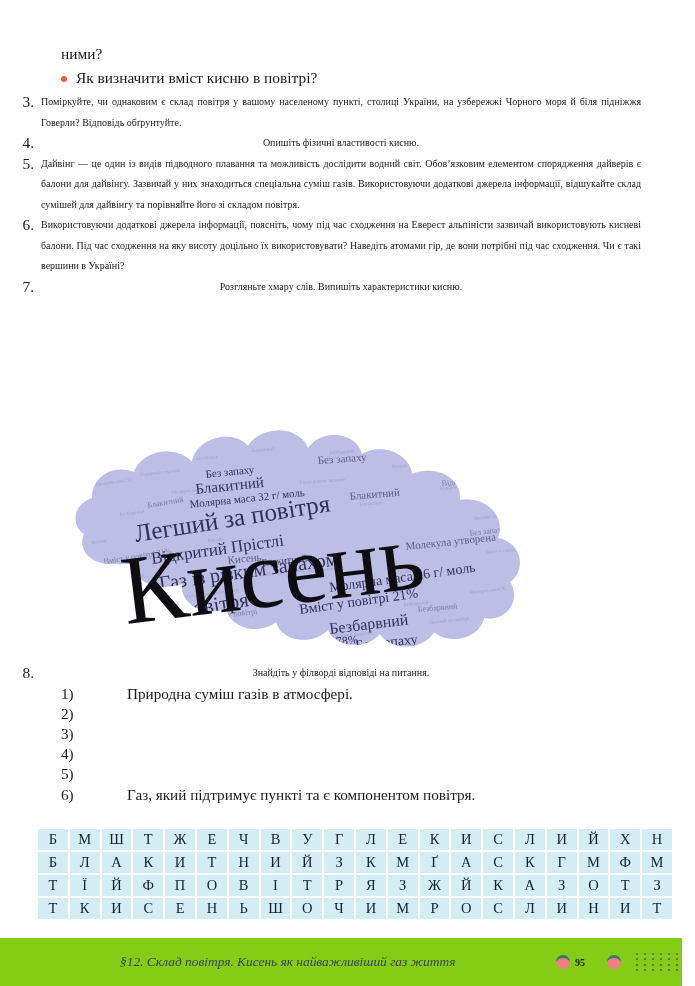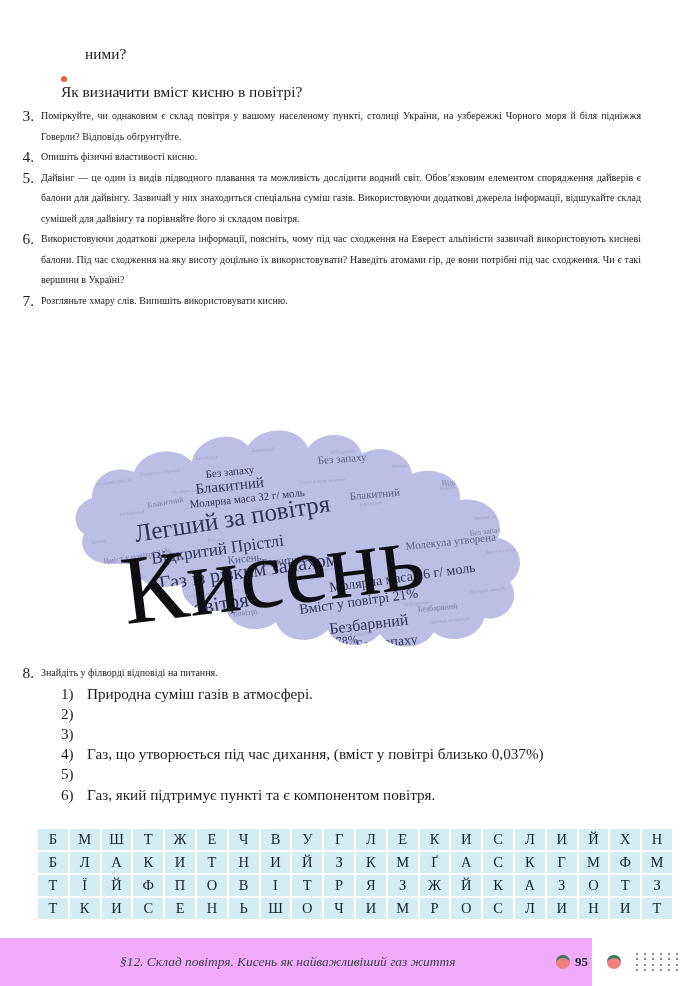--- a/index.html
+++ b/index.html
@@ -19,35 +19,35 @@
   .ex-num{
     width:41px;min-width:41px;text-align:right;
     font-size:15.4px;line-height:20.5px;padding-right:7px;
     box-sizing:border-box;
   }
   .ex-body{
     width:600px;font-size:10px;line-height:20.5px;
     text-align:justify;text-justify:inter-word;
     hyphens:none;
   }
-  .ex-body.nojust{text-align:left;}
-
-  .row-plain{padding-left:85px;font-size:15.4px;line-height:20.5px;}
+  .ex-body.nojust{text-align:center;}
+
+  .row-plain{padding-left:61px;font-size:15.4px;line-height:20.5px;}
 
   .bullet-row{display:flex;padding-left:61px;align-items:flex-start;}
   .bullet-dot{
     width:6px;height:6px;border-radius:50%;
     background:#e8623a;margin-top:8px;margin-right:9px;flex:0 0 auto;
   }
   .bullet-text{font-size:15.4px;line-height:20.5px;}
 
   
   .sub{display:flex;padding-left:61px;}
   .sub-num{width:26px;min-width:26px;font-size:15.2px;line-height:20.2px;}
-  .sub-body{width:560px;font-size:15.2px;line-height:20.2px;}
+  .sub-body{width:560px;font-size:15.2px;line-height:20.2px;margin-left:40px;}
 
   
   .cloud-wrap{
     position:absolute;left:0;top:424px;width:695px;height:230px;
   }
   .cloud-svg{position:absolute;left:0;top:0;}
   .cloud-word{
     font-family:"Liberation Serif", serif;
     fill:#3d3f6b;
     paint-order:stroke;
@@ -68,40 +68,40 @@
     width:29.8px;height:21px;
     background:#d4edf5;
     display:flex;align-items:center;justify-content:center;
     font-size:14.5px;line-height:21px;
     font-family:"Liberation Serif", serif;
     color:#15212b;
   }
 
   
   .footer{
-    position:absolute;left:0;top:938px;width:592px;height:48px;
-    background:#f0abfc;
+    position:absolute;left:0;top:938px;width:682px;height:48px;
+    background:#84cc16;
     display:flex;align-items:center;
   }
   .footer-title{
     position:absolute;left:120px;top:50%;transform:translateY(-50%);
     font-style:italic;font-size:13.4px;color:#3d4146;
     font-family:"Liberation Serif", serif;white-space:nowrap;
   }
   .dot-circle{
     position:absolute;top:50%;transform:translateY(-50%);
     width:14px;height:14px;border-radius:50%;
     background:#f0807f;
     box-shadow:inset 0 4px 0 -1px #2f7d63;
   }
   .dc-left{left:556px;}
   .dc-right{left:607px;}
   .page-num{
     position:absolute;left:575px;top:50%;transform:translateY(-50%);
-    font-size:13px;font-weight:bold;color:#1b1f23;
+    font-size:10px;font-weight:bold;color:#1b1f23;
     font-family:"Liberation Serif", serif;
   }
   .dotgrid{
     position:absolute;left:633px;top:50%;transform:translateY(-50%);
     width:48px;height:22px;
     display:grid;grid-template-columns:repeat(6,1fr);grid-template-rows:repeat(4,1fr);
   }
   .dotgrid i{
     width:2px;height:2px;background:#5b6068;border-radius:50%;
     justify-self:center;align-self:center;
@@ -109,21 +109,21 @@
 </style>
 </head>
 <body>
 
 <div class="page">
 
   <div class="ex-list">
 
     <div class="row-plain" style="margin-top:44px;">ними?</div>
 
-    <div class="bullet-row" style="margin-top:3px;flex-direction:column;">
+    <div class="bullet-row" style="margin-top:3px;">
       <div class="bullet-dot"></div>
       <div class="bullet-text">Як визначити вміст кисню в повітрі?</div>
     </div>
 
     <div class="ex" style="margin-top:4px;">
       <div class="ex-num">3.</div>
       <div class="ex-body">Поміркуйте, чи однаковим є склад повітря у вашому населеному пункті, столиці України, на узбережжі Чорного моря й біля підніжжя Говерли? Відповідь обґрунтуйте.</div>
     </div>
 
     <div class="ex">
@@ -136,21 +136,21 @@
       <div class="ex-body">Дайвінг — це один із видів підводного плавання та можливість дослідити водний світ. Обов’язковим елементом спорядження дайверів є балони для дайвінгу. Зазвичай у них знаходиться спеціальна суміш газів. Використовуючи додаткові джерела інформації, відшукайте склад сумішей для дайвінгу та порівняйте його зі складом повітря.</div>
     </div>
 
     <div class="ex">
       <div class="ex-num">6.</div>
       <div class="ex-body">Використовуючи додаткові джерела інформації, поясніть, чому під час сходження на Еверест альпіністи зазвичай використовують кисневі балони. Під час сходження на яку висоту доцільно їх використовувати? Наведіть атомами гір, де вони потрібні під час сходження. Чи є такі вершини в Україні?</div>
     </div>
 
     <div class="ex">
       <div class="ex-num">7.</div>
-      <div class="ex-body nojust">Розгляньте хмару слів. Випишіть використовувати кисню.</div>
+      <div class="ex-body nojust">Розгляньте хмару слів. Випишіть характеристики кисню.</div>
     </div>
   </div>
 
   <div class="cloud-wrap">
     <svg class="cloud-svg" width="695" height="232" viewBox="0 0 695 232">
       <defs>
         <clipPath id="cloudClip">
           <path d="M112,140
                    C 88,140 78,124 84,110
                    C 70,100 74,80 92,74
@@ -263,21 +263,20 @@
       <div class="sub-body">Природна суміш газів в атмосфері.</div>
     </div>
     <div class="sub">
       <div class="sub-num">2)</div>
     </div>
     <div class="sub">
       <div class="sub-num">3)</div>
     </div>
     <div class="sub">
       <div class="sub-num">4)</div>
-      <div class="sub-body">Газ, що утворюється під час дихання, (вміст у повітрі близько 0,037%)</div>
     </div>
     <div class="sub">
       <div class="sub-num">5)</div>
     </div>
     <div class="sub">
       <div class="sub-num">6)</div>
       <div class="sub-body">Газ, який підтримує пункті та є компонентом повітря.</div>
     </div>
   </div>
 

